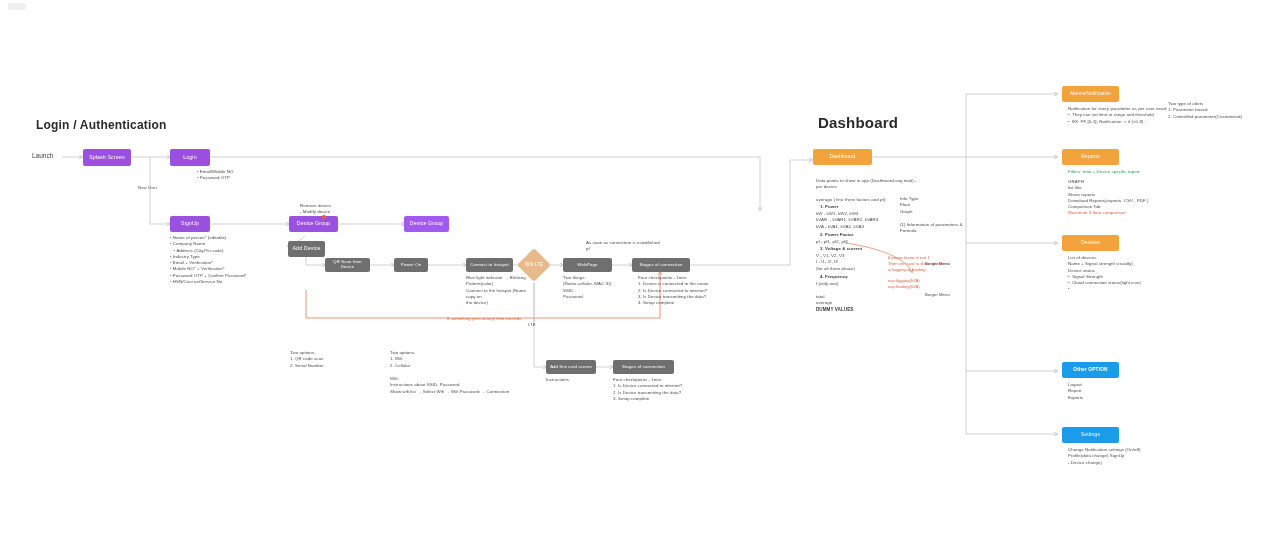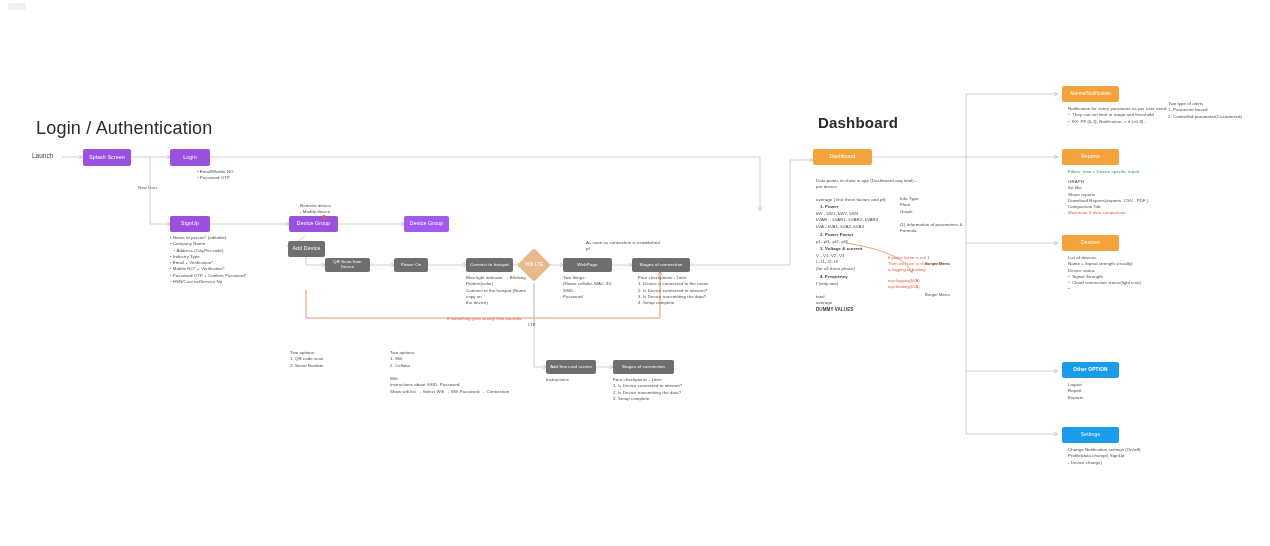--- a/index.html
+++ b/index.html
@@ -2,21 +2,21 @@
 <html><head>
 <meta charset="utf-8">
 <style>
   html,body{margin:0;padding:0;background:#ffffff;}
   body{width:1270px;height:546px;position:relative;overflow:hidden;
        font-family:"Liberation Sans","DejaVu Sans",sans-serif;color:#3c3c3c;}
   .canvas{position:absolute;left:0;top:0;width:1270px;height:546px;}
   .abs{position:absolute;}
 
   
-  .section-title{font-size:18px;color:#2b2b2b;font-weight:400;letter-spacing:.2px;}
+  .section-title{font-size:12px;color:#2b2b2b;font-weight:700;letter-spacing:.2px;}
   .section-title.bold{font-weight:700;font-size:14.5px;}
 
   
   .node{position:absolute;display:flex;align-items:center;justify-content:center;
         text-align:center;color:#ffffff;font-size:5.2px;letter-spacing:.15px;
         border-radius:2px;line-height:1.1;padding:0 2px;box-sizing:border-box;}
   .node.purple{background:#9b51e0;}
   .node.purple2{background:#a259f0;}
   .node.grey{background:#6f6f6f;}
   .node.orange{background:#f2a33c;color:#ffffff;}

